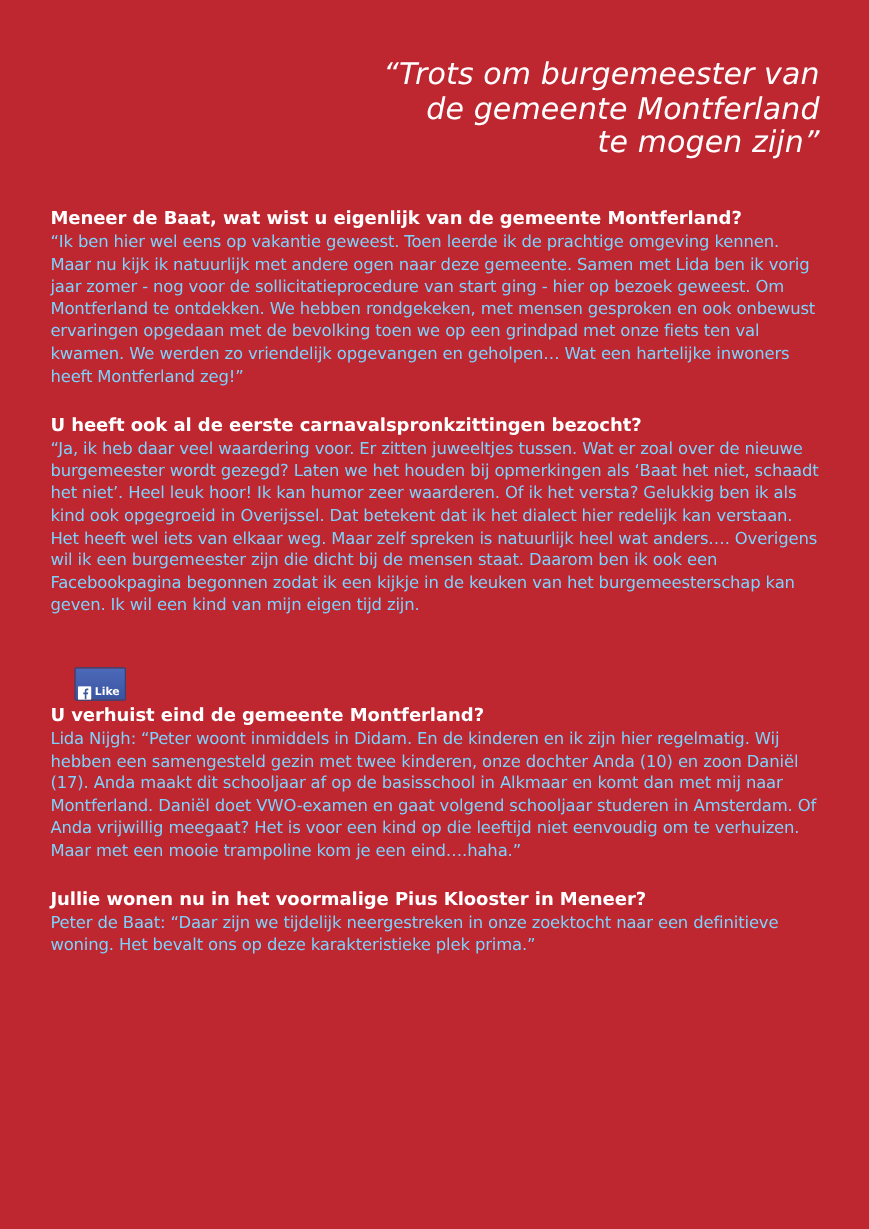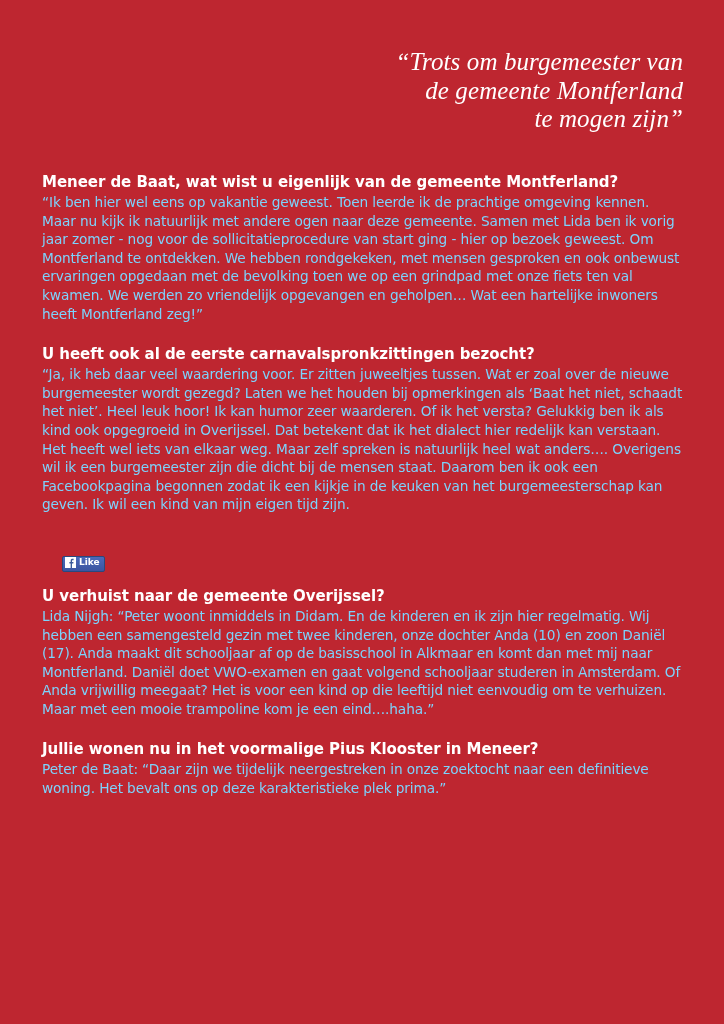--- a/index.html
+++ b/index.html
@@ -30,21 +30,21 @@
     width: 641px;
     text-align: right;
     color: #ffffff;
     font-family: "DejaVu Sans", sans-serif;
     font-style: italic;
     font-weight: 400;
     font-size: 25px;
     line-height: 28.5px;
     letter-spacing: 0.1px;
   }
-  .headline .hl-line { display: block; white-space: pre; font-family: Liberation Serif, serif; }
+  .headline .hl-line { display: block; white-space: pre; }
 
   
   .content {
     position: absolute;
     left: 42px;
     top: 173px;
     width: 641px;
   }
 
   .qa { margin: 0 0 18px 0; }
@@ -80,22 +80,22 @@
   .fb-line {
     position: absolute;
     left: 62px;
     top: 556px;
     display: flex;
     align-items: center;
   }
 
   .fb-like-btn {
     display: inline-flex;
-    align-items: flex-start;
-    height: 16px;
+    align-items: flex-end;
+    height: 28px;
     padding: 0 4px 0 2px;
     border: 1px solid #29487d;
     border-radius: 2px;
     background: linear-gradient(to bottom, #4c69ba 0%, #3b55a0 100%);
     box-sizing: border-box;
     cursor: pointer;
     user-select: none;
   }
   .fb-f-icon {
     display: inline-flex;
@@ -147,21 +147,21 @@
     </section>
 
     <section class="qa" id="qa-1">
       <h2 class="qa-heading">U heeft ook al de eerste carnavalspronkzittingen bezocht?</h2>
       <p class="qa-body">“Ja, ik heb daar veel waardering voor. Er zitten juweeltjes tussen. Wat er zoal over de nieuwe burgemeester wordt gezegd? Laten we het houden bij opmerkingen als ‘Baat het niet, schaadt het niet’. Heel leuk hoor! Ik kan humor zeer waarderen. Of ik het versta? Gelukkig ben ik als kind ook opgegroeid in Overijssel. Dat betekent dat ik het dialect hier redelijk kan verstaan. Het heeft wel iets van elkaar weg. Maar zelf spreken is natuurlijk heel wat anders…. Overigens wil ik een burgemeester zijn die dicht bij de mensen staat. Daarom ben ik ook een Facebookpagina begonnen zodat ik een kijkje in de keuken van het burgemeesterschap kan geven. Ik wil een kind van mijn eigen tijd zijn.</p>
     </section>
 
     <div style="height:73px;"></div>
 
     <section class="qa" id="qa-2">
-      <h2 class="qa-heading">U verhuist naar de gemeente Overijssel?</h2>
+      <h2 class="qa-heading">U verhuist eind de gemeente Montferland?</h2>
       <p class="qa-body">Lida Nijgh: “Peter woont inmiddels in Didam. En de kinderen en ik zijn hier regelmatig. Wij hebben een samengesteld gezin met twee kinderen, onze dochter Anda (10) en zoon Daniël (17). Anda maakt dit schooljaar af op de basisschool in Alkmaar en komt dan met mij naar Montferland. Daniël doet VWO-examen en gaat volgend schooljaar studeren in Amsterdam. Of Anda vrijwillig meegaat? Het is voor een kind op die leeftijd niet eenvoudig om te verhuizen. Maar met een mooie trampoline kom je een eind….haha.”</p>
     </section>
 
     <section class="qa" id="qa-3">
       <h2 class="qa-heading">Jullie wonen nu in het voormalige Pius Klooster in Meneer?</h2>
       <p class="qa-body">Peter de Baat: “Daar zijn we tijdelijk neergestreken in onze zoektocht naar een definitieve woning. Het bevalt ons op deze karakteristieke plek prima.”</p>
     </section>
 
   </div>
 

